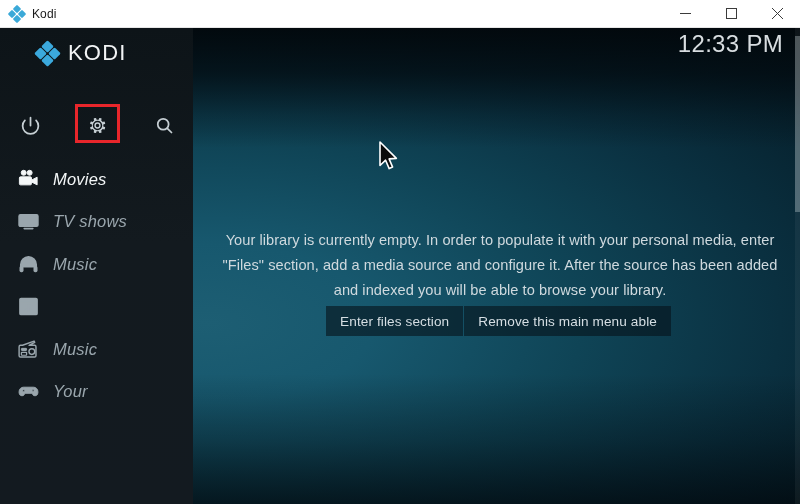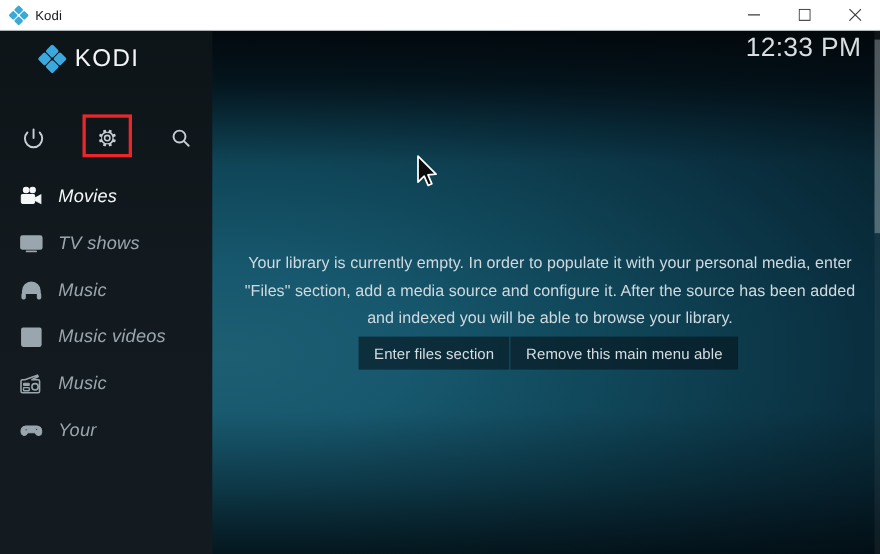--- a/index.html
+++ b/index.html
@@ -321,21 +321,20 @@
 
         <div class="menu-item dim">
           <span class="mi-icon">
             <svg width="23" height="23" viewBox="0 0 24 24" fill="none" stroke="#9aa6ad" stroke-width="1.5">
               <rect x="3" y="3.5" width="18" height="17" rx="1.2"></rect>
               <line x1="3" y1="7.2" x2="21" y2="7.2"></line>
               <circle cx="10" cy="16" r="2" fill="#9aa6ad" stroke="none"></circle>
               <path d="M12 16V10.5l4 1.1" stroke-linecap="round"></path>
             </svg>
           </span>
-          <span class="mi-label">Music videos</span>
         </div>
 
 
         <div class="menu-item dim">
           <span class="mi-icon">
             <svg width="23" height="23" viewBox="0 0 24 24" fill="#9aa6ad">
               <path d="M17.8 3.2l.7 1.3-6 3.1h5.9a1.4 1.4 0 0 1 1.4 1.4v9.5a1.4 1.4 0 0 1-1.4 1.4H3.6a1.4 1.4 0 0 1-1.4-1.4V9a1.4 1.4 0 0 1 1.4-1.4h2.2z" fill="none" stroke="#9aa6ad" stroke-width="1.5" stroke-linejoin="round"></path>
               <circle cx="15.5" cy="14.2" r="3" fill="none" stroke="#9aa6ad" stroke-width="1.5"></circle>
               <rect x="4.6" y="10.8" width="5.4" height="2.2" rx=".5"></rect>
               <rect x="4.6" y="15" width="5.4" height="3" rx=".5" fill="none" stroke="#9aa6ad" stroke-width="1.3"></rect>

